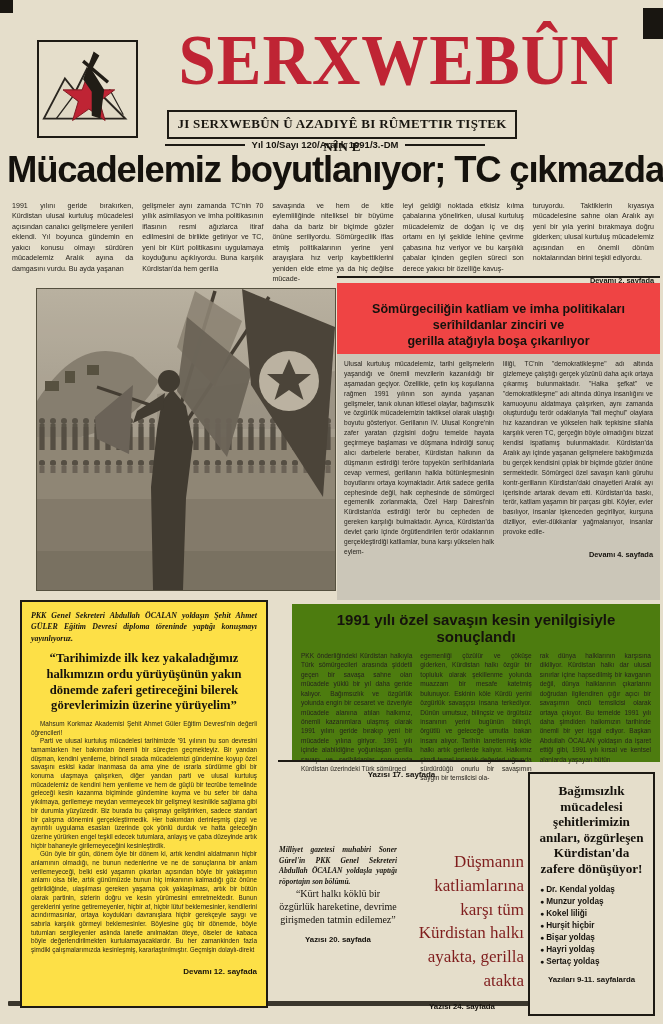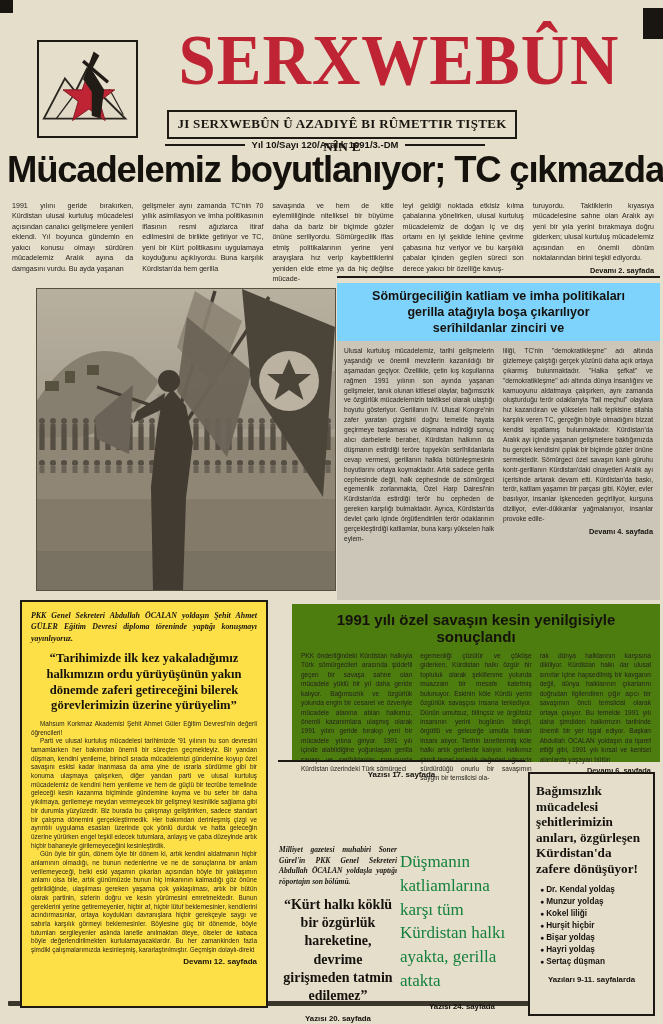--- a/index.html
+++ b/index.html
@@ -27,29 +27,29 @@
   .dateline .rule-seg{flex:1;height:2px;background:#1d1a14;}
   .dateline .dateline-text{font-size:9.5px;font-weight:bold;white-space:nowrap;color:#18150f;}
   
   .lead-headline{
     left:7px;top:149px;width:652px;
     font-size:37px;font-weight:bold;letter-spacing:-1.2px;color:#15120d;
     white-space:nowrap;transform:scaleX(.985);transform-origin:left center;
   }
   .lead-cols{left:12px;top:201px;width:642px;display:flex;gap:9px;}
   .lead-col{flex:1;font-size:7.1px;line-height:1.48;text-align:justify;}
-  .continuation{font-weight:bold;text-align:right;font-size:7.4px;margin-top:2px;color:#15120d;}
+  .continuation{font-weight:bold;text-align:right;font-size:7.4px;margin-top:12px;color:#15120d;}
   .rule-under-lead{left:337px;top:276px;width:323px;height:2px;background:#1d1a14;}
   
   .photo-frame{left:36px;top:288px;width:298px;height:301px;border:1px solid #55503f;overflow:hidden;}
   
   .colonialism{left:337px;top:283px;width:323px;height:317px;background:#cbc6b8;}
   .colonialism-headline{
-    padding:5px 8px 5px 8px;font-size:12.5px;font-weight:bold;line-height:1.28;
-    text-align:center;color:#15120d;background:#7dd3fc;
+    padding:18px 8px 5px 8px;font-size:12.5px;font-weight:bold;line-height:1.28;
+    text-align:center;color:#15120d;background:#ef4444;
   }
   .colonialism-cols{display:flex;gap:9px;padding:5px 7px 0 7px;}
   .colonialism-col{flex:1;font-size:6.6px;line-height:1.5;text-align:justify;}
   
   .specialwar{left:292px;top:604px;width:368px;height:158px;background:#4d7c0f;padding:0;}
   .specialwar-headline{
     padding:7px 10px 4px 10px;font-size:15px;font-weight:bold;text-align:center;color:#15120d;
   }
   .specialwar-cols{display:flex;gap:8px;padding:2px 9px 0 9px;}
   .specialwar-col{flex:1;font-size:6.5px;line-height:1.45;text-align:justify;}
@@ -77,38 +77,38 @@
     line-height:1.25;text-align:center;color:#15120d;
   }
   .xan-pageref{font-size:8px;font-weight:bold;text-align:center;margin-top:5px;color:#15120d;}
   
   .interview{left:279px;top:845px;width:118px;}
   .interview-intro{
     font-family:"Liberation Serif",serif;font-style:italic;font-weight:bold;
     font-size:7.5px;line-height:1.4;text-align:justify;color:#18150f;
   }
   .interview-quote{
-    font-family:"Liberation Serif",serif;font-weight:bold;font-size:14px;
-    line-height:1.3;text-align:center;margin-top:9px;color:#15120d;
+    font-family:"Liberation Serif",serif;font-weight:normal;font-size:10px;
+    line-height:1.3;text-align:center;color:#15120d;
   }
   .pageref{font-size:7.8px;font-weight:bold;text-align:center;margin-top:9px;color:#15120d;}
   
   .resistance{left:400px;top:850px;width:124px;}
   .resistance-text{
     font-family:"Liberation Serif",serif;font-size:17px;line-height:1.4;
-    text-align:left;color:#15803d;
+    text-align:right;color:#7f1d1d;
   }
   
   .martyrs-box{
     left:528px;top:772px;width:127px;height:244px;border:2px solid #1d1a14;
     box-sizing:border-box;padding:9px 6px;background:#e5decb;
   }
   .martyrs-title{
     font-family:"Liberation Serif",serif;font-weight:bold;font-size:13.2px;
-    line-height:1.18;color:#15120d;
+    line-height:1.18;text-align:center;color:#15120d;
   }
   .martyrs-list{list-style:none;margin:9px 0 0 0;padding:0 0 0 4px;}
   .martyrs-list li{
     font-size:8.2px;font-weight:bold;margin:3px 0;color:#15120d;
   }
   .martyrs-list li::before{content:"● ";font-size:7px;}
   .martyrs-pageref{font-size:7.8px;font-weight:bold;text-align:center;margin-top:9px;color:#15120d;}
   
   .corner-tl{left:0;top:0;width:13px;height:13px;background:#191611;}
   .corner-tr{left:643px;top:8px;width:20px;height:31px;background:#191611;}
@@ -189,22 +189,22 @@
       <circle cx="132" cy="92" r="11" fill="#3c372e"></circle>
       <path d="M135,100 l-10,12 l-5,28 l-6,58 l2,103 h30 l3,-92 l7,-56 l-7,-36 z" fill="#3c372e"></path>
       <path d="M128,104 L100,122 L96,134 L126,120 Z" fill="#3c372e"></path>
       <rect x="0" y="0" width="298" height="301" fill="#6e5a46" opacity=".12"></rect>
     </svg>
   </div>
 
   <div class="abs colonialism">
     <div class="colonialism-headline">
       <div>Sömürgeciliğin katliam ve imha politikaları</div>
+      <div>serîhildanlar zinciri ve</div>
       <div>gerilla atağıyla boşa çıkarılıyor</div>
-      <div>serîhildanlar zinciri ve</div>
     </div>
     <div class="colonialism-cols">
       <div class="colonialism-col">Ulusal kurtuluş mücadelemiz, tarihi gelişmelerin yaşandığı ve önemli mevzilerin kazanıldığı bir aşamadan geçiyor. Özellikle, çetin kış koşullarına rağmen 1991 yılının son ayında yaşanan gelişmeler, tanık olunan kitlesel olaylar, bağımsızlık ve özgürlük mücadelemizin taktiksel olarak ulaştığı boyutu gösteriyor. Gerillanın IV. Ulusal Kongre'nin zafer yaratan çizgisini doğru temelde hayata geçirmeye başlaması ve düşmana indirdiği sonuç alıcı darbelerle beraber, Kürdistan halkının da düşmanın estirdiği teröre topyekün serîhildanlarla cevap vermesi, gerillanın halkla bütünleşmesinin boyutlarını ortaya koymaktadır. Artık sadece gerilla cephesinde değil, halk cephesinde de sömürgeci egemenlik zorlanmakta, Özel Harp Dairesi'nin Kürdistan'da estirdiği terör bu cepheden de gereken karşılığı bulmaktadır. Ayrıca, Kürdistan'da devlet çarkı içinde örgütlendirilen terör odaklarının gerçekleştirdiği katliamlar, buna karşı yükselen halk eylem-</div>
       <div class="colonialism-col">
         <span>liliği, TC'nin "demokratikleşme" adı altında gizlemeye çalıştığı gerçek yüzünü daha açık ortaya çıkarmış bulunmaktadır. "Halka şefkat" ve "demokratikleşme" adı altında dünya insanlığını ve kamuoyunu aldatmaya çalışırken, aynı zamanda oluşturduğu terör odaklarıyla "fail meçhul" olaylara hız kazandıran ve yükselen halk tepkisine silahla karşılık veren TC, gerçeğin böyle olmadığını bizzat kendisi ispatlamış bulunmaktadır. Kürdistan'da Aralık ayı içinde yaşanan gelişmelere baktığımızda bu gerçek kendisini çıplak bir biçimde gözler önüne sermektedir. Sömürgeci özel savaşın kanlı güruhu kontr-gerillanın Kürdistan'daki cinayetleri Aralık ayı içerisinde artarak devam etti. Kürdistan'da baskı, terör, katliam yaşamın bir parçası gibi. Köyler, evler basılıyor, insanlar işkenceden geçiriliyor, kurşuna diziliyor, evler-dükkanlar yağmalanıyor, insanlar provoke edile-</span>
         <div class="continuation">Devamı 4. sayfada</div>
       </div>
     </div>
   </div>
 
@@ -249,18 +249,18 @@
 
   <div class="abs martyrs-box">
     <div class="martyrs-title">Bağımsızlık mücadelesi şehitlerimizin anıları, özgürleşen Kürdistan'da zafere dönüşüyor!</div>
     <ul class="martyrs-list">
       <li>Dr. Kendal yoldaş</li>
       <li>Munzur yoldaş</li>
       <li>Kokel liliği</li>
       <li>Hurşit hiçbir</li>
       <li>Bişar yoldaş</li>
       <li>Hayri yoldaş</li>
-      <li>Sertaç düşman</li>
+      <li>Sertaç yoldaş</li>
     </ul>
     <div class="martyrs-pageref">Yazıları 9-11. sayfalarda</div>
   </div>
 
 </div>
 
 </body></html>

